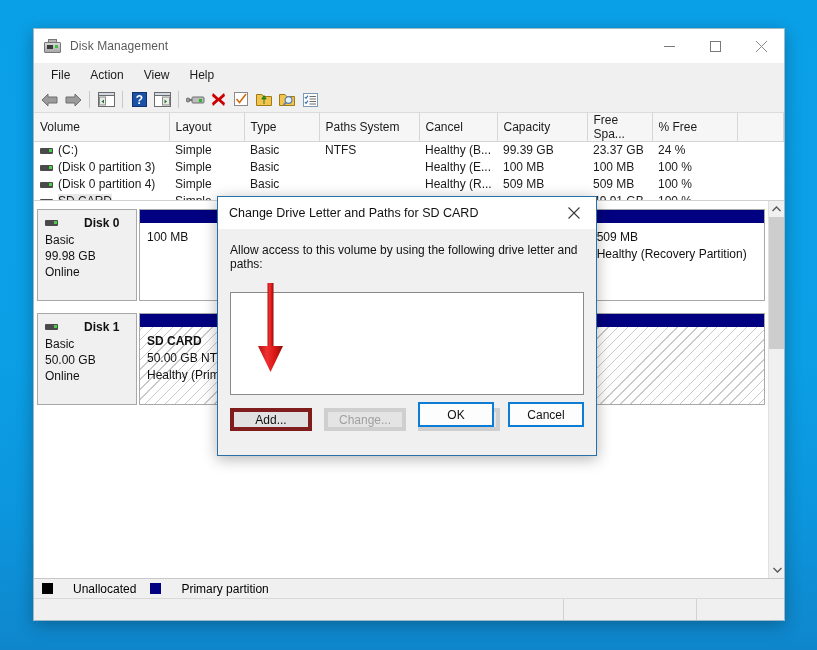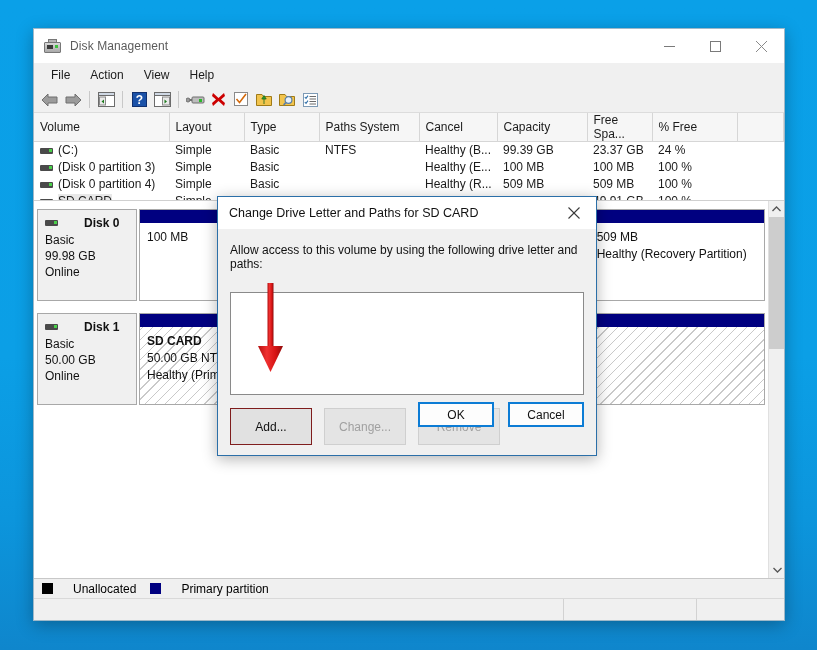--- a/index.html
+++ b/index.html
@@ -111,21 +111,21 @@
   #dlg-title { height:32px; background:#ffffff; display:flex; align-items:center;
      position:relative; flex:none;}
   #dlg-title .t { margin-left:11px; font-size:12.5px; color:#111; }
   #dlg-close { position:absolute; right:0; top:0; width:44px; height:32px;
      display:flex; align-items:center; justify-content:center; }
   #dlg-body { flex:1; padding:14px 12px 0 12px; position:relative; }
   #dlg-desc { font-size:12px; color:#111; margin-bottom:21px; }
   #dlg-list { height:103px; background:#fff; border:1px solid #8a8a8a; }
   #dlg-btnrow { display:flex; gap:12px; margin-top:13px; }
   .btn {
-    height:37px; min-width:82px; background:#e1e1e1; border:1px solid #7f1d1d;
+    height:23px; min-width:82px; background:#e1e1e1; border:4px solid #7f1d1d;
     font-size:12px; color:#111; display:flex; align-items:center; justify-content:center;
     font-family:"Liberation Sans", sans-serif;
   }
   .btn.disabled { color:#a0a0a0; background:#e4e4e4; border-color:#cfcfcf; }
   .btn.focus { border:2px solid #0c7cd5; background:#fdfdfd; }
   #dlg-okrow { position:absolute; right:12px; bottom:28px; display:flex; gap:14px; }
   #dlg-okrow .btn { min-width:76px; height:25px; }
 
   
   #red-arrow { position:absolute; left:255px; top:283px; z-index:60; pointer-events:none; }

